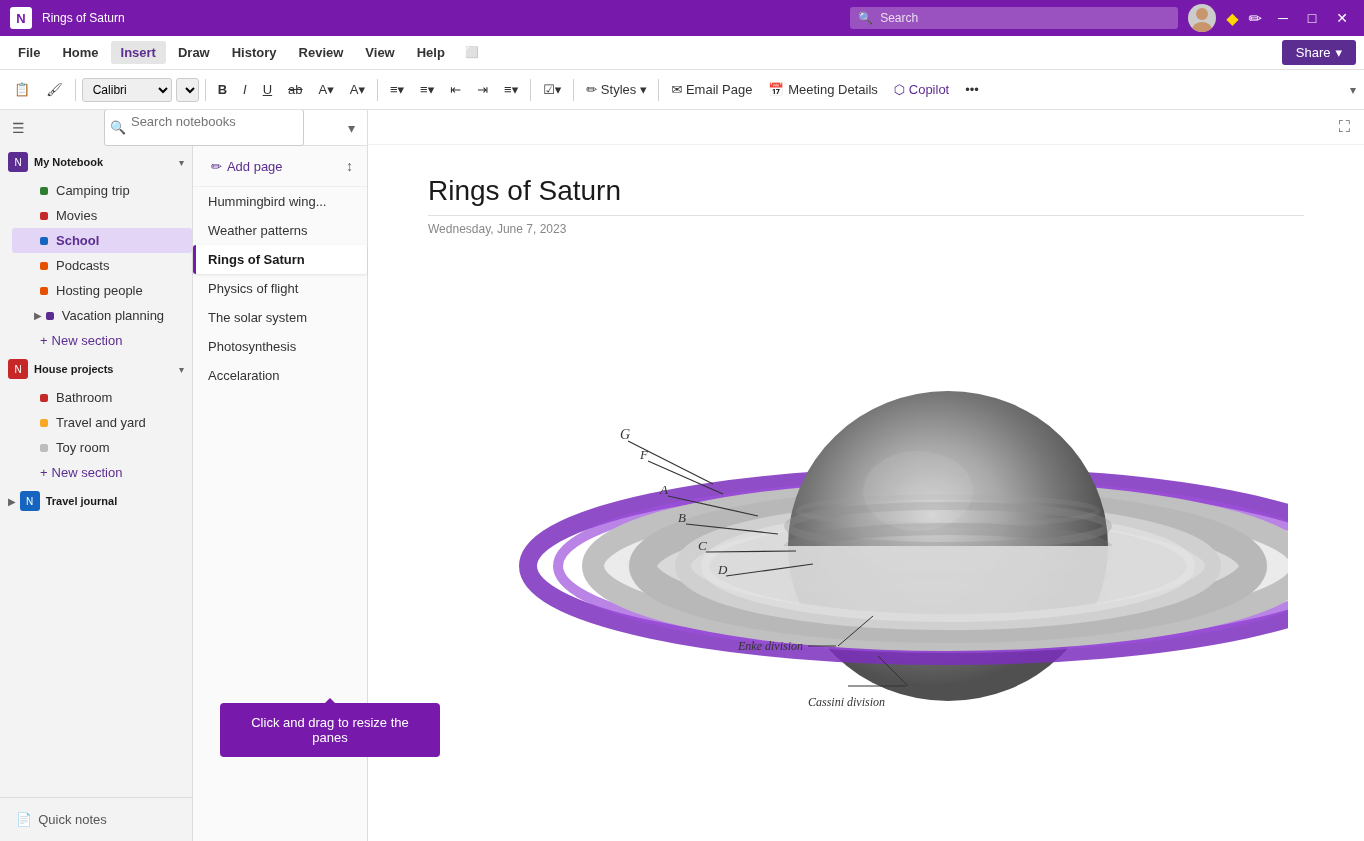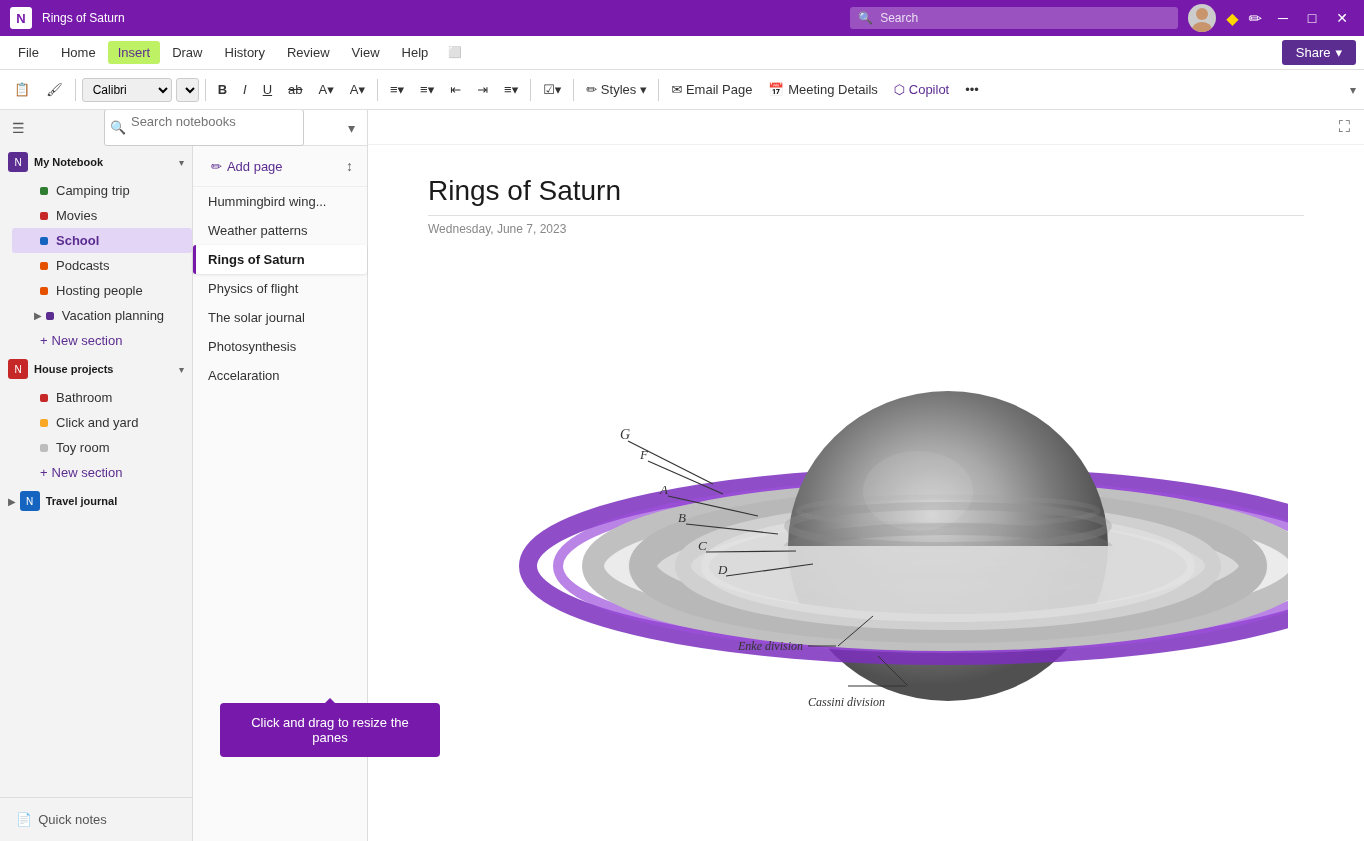--- a/index.html
+++ b/index.html
@@ -14,22 +14,22 @@
     #titlebar .search-icon-tb { position: absolute; margin-left: 8px; color: white; font-size: 12px; pointer-events: none; }
     #titlebar .search-wrap { position: relative; display: flex; align-items: center; }
     #titlebar .window-controls { display: flex; gap: 8px; margin-left: auto; }
     #titlebar .window-controls span { color: white; font-size: 14px; cursor: pointer; padding: 0 6px; }
     #titlebar .avatar { width: 28px; height: 28px; border-radius: 50%; background: #ccc; overflow: hidden; display: flex; align-items: center; justify-content: center; }
     #titlebar .avatar svg { width: 28px; height: 28px; }
     #titlebar .premium-icon { color: #ffd700; font-size: 16px; }
 
     
     #menubar { display: flex; align-items: center; background: white; border-bottom: 1px solid #e0e0e0; height: 34px; padding: 0 8px; gap: 2px; }
-    #menubar .menu-item { padding: 4px 10px; border-radius: 3px; cursor: pointer; font-size: 13px; color: #333; }
-    #menubar .menu-item.active { background: #bef264; color: #5c2d91; font-weight: 400; }
+    #menubar .menu-item { padding: 4px 10px; border-radius: 3px; cursor: pointer; font-size: 13px; color: #333; font-weight: bold; }
+    #menubar .menu-item.active { background: #e5e5e5; color: #5c2d91; font-weight: 700; }
     #menubar .share-btn { margin-left: auto; background: #5c2d91; color: white; border: none; padding: 5px 14px; border-radius: 3px; cursor: pointer; display: flex; align-items: center; gap: 5px; font-size: 13px; }
     #menubar .collapse-icon { margin-left: 4px; font-size: 11px; color: #333; cursor: pointer; padding: 4px; }
 
     
     #toolbar { display: flex; align-items: center; background: white; border-bottom: 1px solid #e0e0e0; height: 40px; padding: 0 8px; gap: 4px; flex-wrap: nowrap; }
     .toolbar-btn { padding: 3px 6px; border: none; background: none; cursor: pointer; border-radius: 3px; font-size: 13px; color: #333; display: flex; align-items: center; gap: 2px; }
     .toolbar-separator { width: 1px; background: #d0d0d0; height: 22px; margin: 0 2px; }
     .font-select { border: 1px solid #ccc; border-radius: 3px; padding: 3px 6px; font-size: 12px; width: 90px; }
     .font-size-select { border: 1px solid #ccc; border-radius: 3px; padding: 3px 4px; font-size: 12px; width: 23px; }
     .toolbar-expand { margin-left: auto; color: #666; cursor: pointer; font-size: 12px; }
@@ -214,21 +214,21 @@
         <span class="nb-name">House projects</span>
         <span class="chevron">▾</span>
       </div>
       <div class="section-list">
         <div class="section-item">
           <div class="section-dot" style="background:#c62828;"></div>
           <span class="section-name">Bathroom</span>
         </div>
         <div class="section-item">
           <div class="section-dot" style="background:#f9a825;"></div>
-          <span class="section-name">Click and yard</span>
+          <span class="section-name">Travel and yard</span>
         </div>
         <div class="section-item">
           <div class="section-dot" style="background:#bdbdbd;"></div>
           <span class="section-name">Toy room</span>
         </div>
         <div class="new-section">
           <span>+</span>
           <span style="margin-left:4px;">New section</span>
         </div>
       </div>
@@ -264,21 +264,21 @@
         <span>✏</span>
         <span>Add page</span>
       </button>
       <span class="sort-btn">↕</span>
     </div>
     <div>
       <div class="page-item">Hummingbird wing...</div>
       <div class="page-item">Weather patterns</div>
       <div class="page-item active">Rings of Saturn</div>
       <div class="page-item">Physics of flight</div>
-      <div class="page-item">The solar journal</div>
+      <div class="page-item">The solar system</div>
       <div class="page-item">Photosynthesis</div>
       <div class="page-item">Accelaration</div>
     </div>
   </div>
 
   <div id="main-content">
     <div class="page-toolbar">
       <button class="page-expand-btn">⛶</button>
     </div>
     <div class="note-content">

